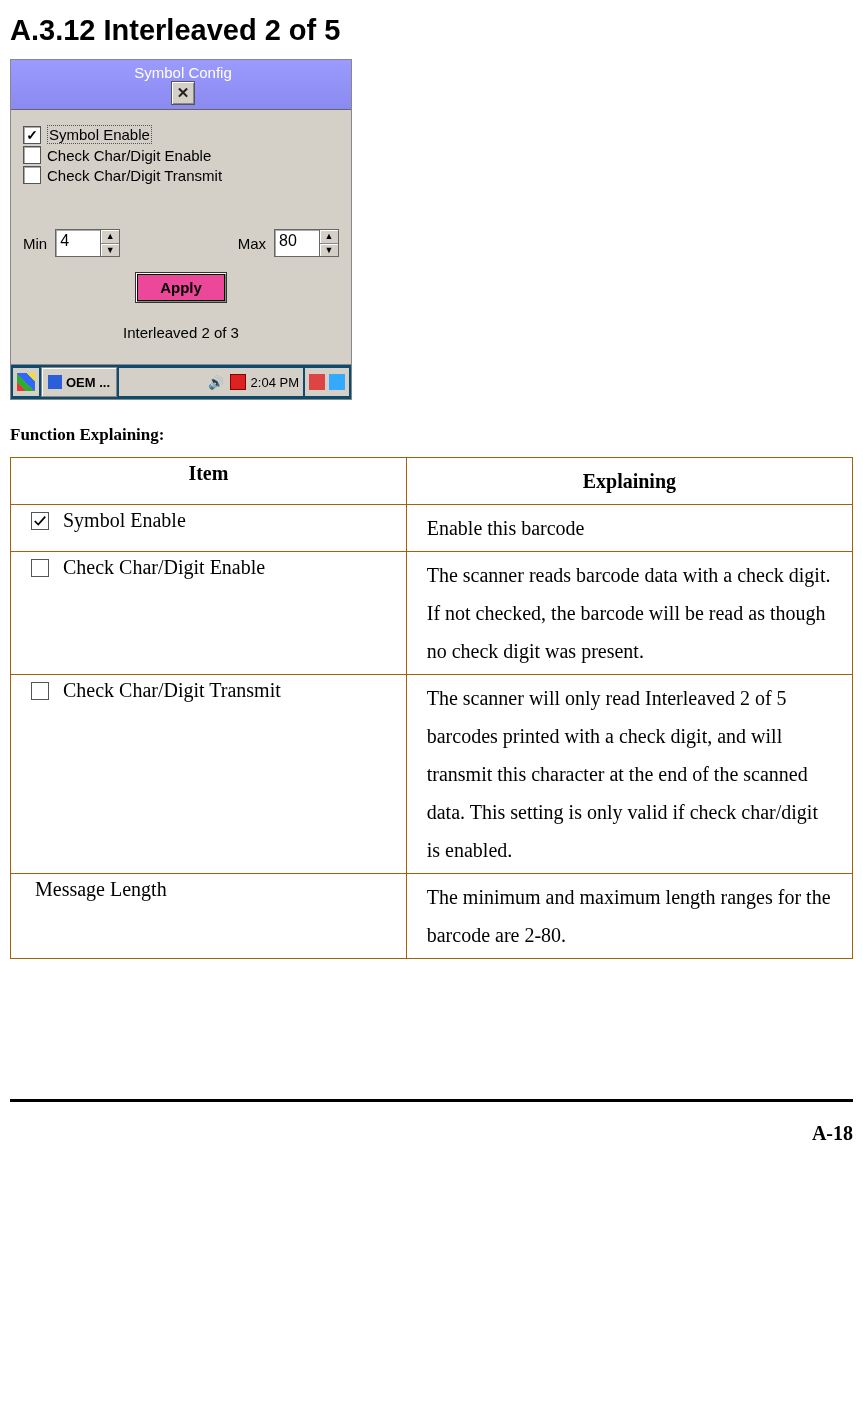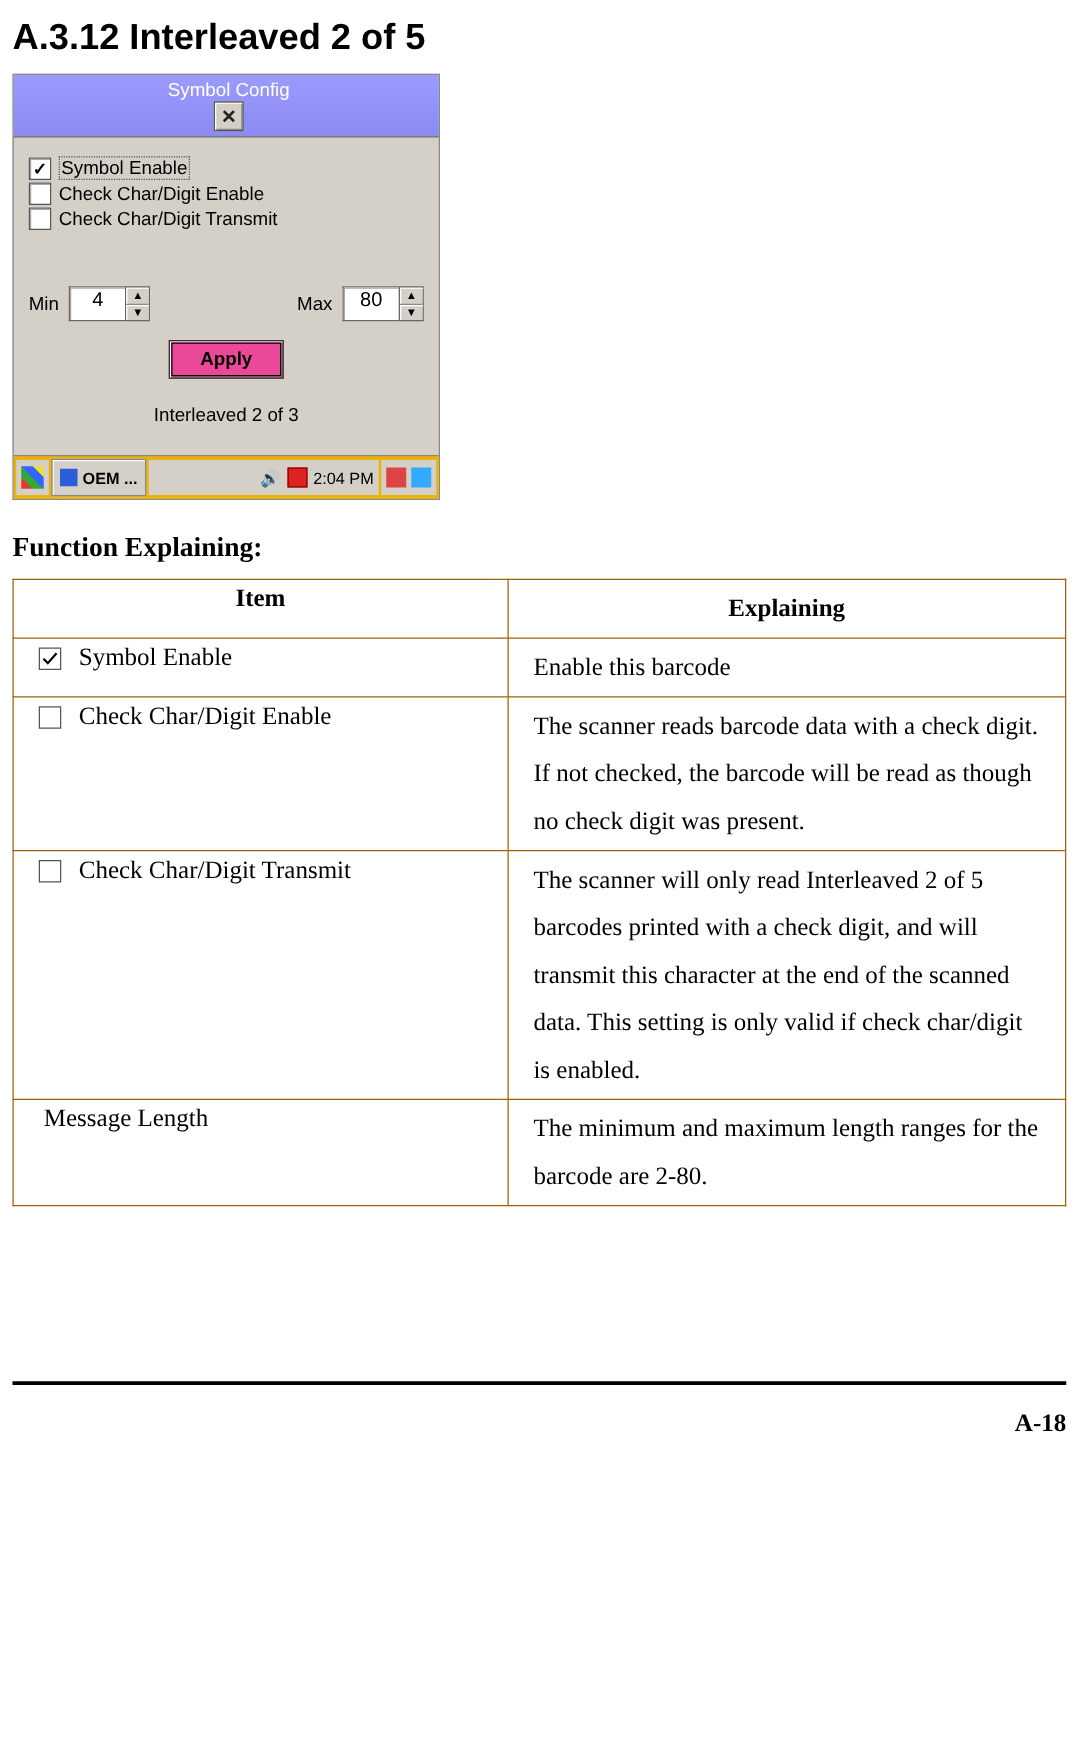--- a/index.html
+++ b/index.html
@@ -55,21 +55,21 @@
     font-size:15px;
   }
   .cbbox {
     width:16px; height:16px; background:white; border:1px solid #555;
     display:flex; align-items:center; justify-content:center;
     font-size:14px; line-height:1; box-shadow: inset 1px 1px 0 #aaa;
   }
   .cbbox.checked::before { content:"✓"; font-weight:bold; }
   .sel { border:1px dotted #555; padding:0 1px; }
   .numrow {
-    display:flex; align-items:center; gap:8px; margin-top:45px; margin-bottom:15px;text-align:center;
+    display:flex; align-items:center; gap:8px; margin-top:45px; margin-bottom:15px;
   }
   .numfield {
     display:flex; align-items:stretch;
     height:28px;
   }
   .numfield .val {
     background:white; border:1px solid #666; width:36px; padding:2px 4px;
     font-size:16px; box-shadow: inset 1px 1px 0 #aaa; border-right:none;
   }
   .numfield .spin {
@@ -87,21 +87,21 @@
     border:1px solid #333;
     box-shadow: inset 1px 1px 0 #fff, inset -1px -1px 0 #888;
     background:#ec4899; padding:6px 24px; font-family:Tahoma,Arial;
     font-size:15px; font-weight:bold; outline:1px solid #000; outline-offset:-3px;
   }
   .dlg-caption {
     text-align:center; font-size:15px; padding:6px 0 15px 0;
   }
   .taskbar {
     display:flex; align-items:center; gap:2px;
-    border-top:1px solid #888; background:#eab308;
+    border-top:1px solid #888; background:#0c4a6e;
     padding:2px; height:30px;
   }
   .tb-item {
     border:1px solid #888; background:#d4d0c8;
     box-shadow: inset 1px 1px 0 #fff;
     padding:2px 6px; height:24px;
     display:flex;align-items:center; gap:4px; font-size:13px; font-weight:bold;
   }
   .tb-item.plain { border:none; box-shadow:none; padding:2px 4px;}
   .win-flag {
@@ -109,21 +109,21 @@
     background:
       linear-gradient(45deg,#e33 25%,#3a3 25% 50%,#36f 50% 75%,#ed3 75%);
   }
   .tb-icon { width:14px;height:14px; }
   .tb-icon.blue { background:#2b5fd9; }
   .tb-icon.red { background:#d22; border:1px solid #800;}
   .tb-clock{font-weight:normal;}
 
   .func-heading {
     font-weight:bold;
-    font-size:22px;
+    font-size:17px;
     margin: 10px 0 12px 0;
   }
   table.explain {
     border-collapse:collapse; width:100%;
     font-size:20px;
   }
   table.explain th, table.explain td {
     border:1px solid #a16207; padding:4px 20px; vertical-align:top;
     text-align:left;
   }

